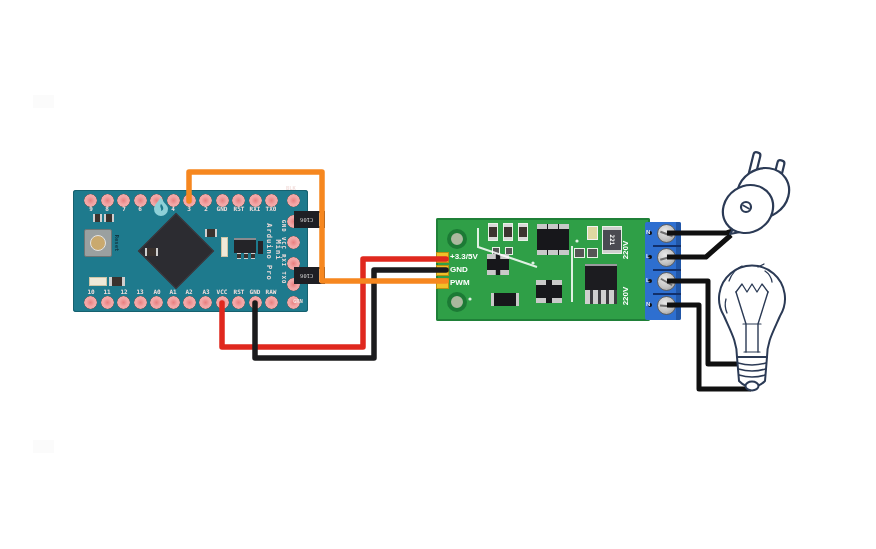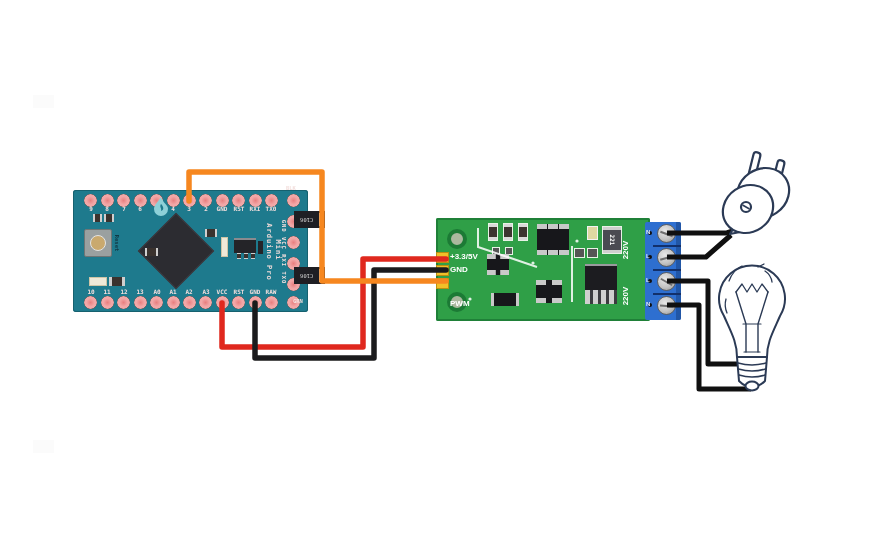--- a/index.html
+++ b/index.html
@@ -158,21 +158,21 @@
 
   <div id="module">
     <div class="hole" style="left:11px;top:11px;"></div>
     <div class="hole" style="left:11px;top:74px;"></div>
 
     <div class="yconn" style="top:34px;"></div>
     <div class="yconn" style="top:47px;"></div>
     <div class="yconn" style="top:60px;"></div>
     <div class="inlabel" style="top:34px;">+3.3/5V</div>
     <div class="inlabel" style="top:47px;">GND</div>
-    <div class="inlabel" style="top:60px;margin-top:21px;">PWM</div>
+    <div class="inlabel" style="top:60px;">PWM</div>
 
     <div class="mres" style="left:53px;top:6px;"></div>
     <div class="mres" style="left:68px;top:6px;"></div>
     <div class="mres" style="left:83px;top:6px;"></div>
     <div class="sq" style="left:57px;top:30px;"></div>
     <div class="sq" style="left:70px;top:30px;"></div>
     <div class="ic" style="left:101px;top:6px;width:32px;height:31px;"></div>
     <div class="ic" style="left:51px;top:36px;width:22px;height:21px;"></div>
     <div class="ic" style="left:100px;top:62px;width:26px;height:23px;"></div>
     <div style="position:absolute;left:55px;top:75px;width:28px;height:13px;background:#17171b;border-left:3px solid #c9c9c9;border-right:3px solid #c9c9c9;box-sizing:border-box;"></div>

